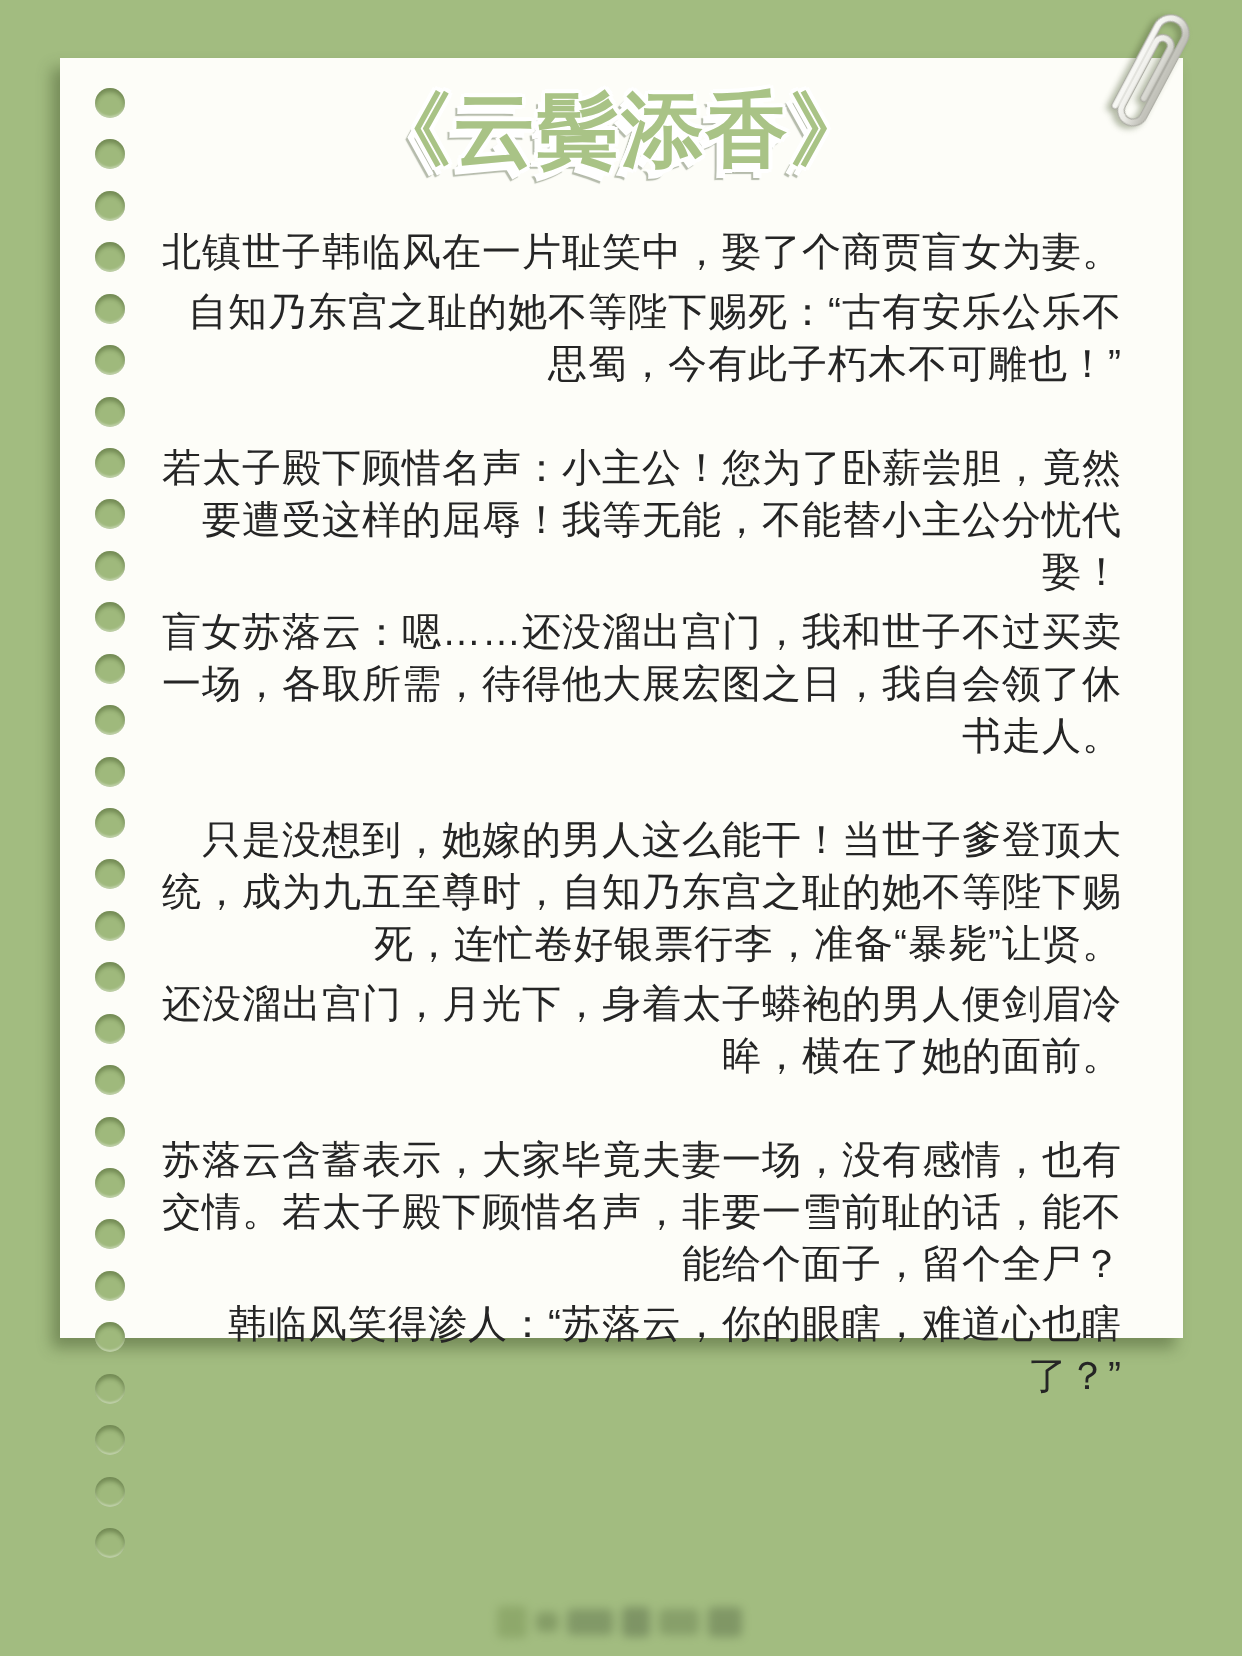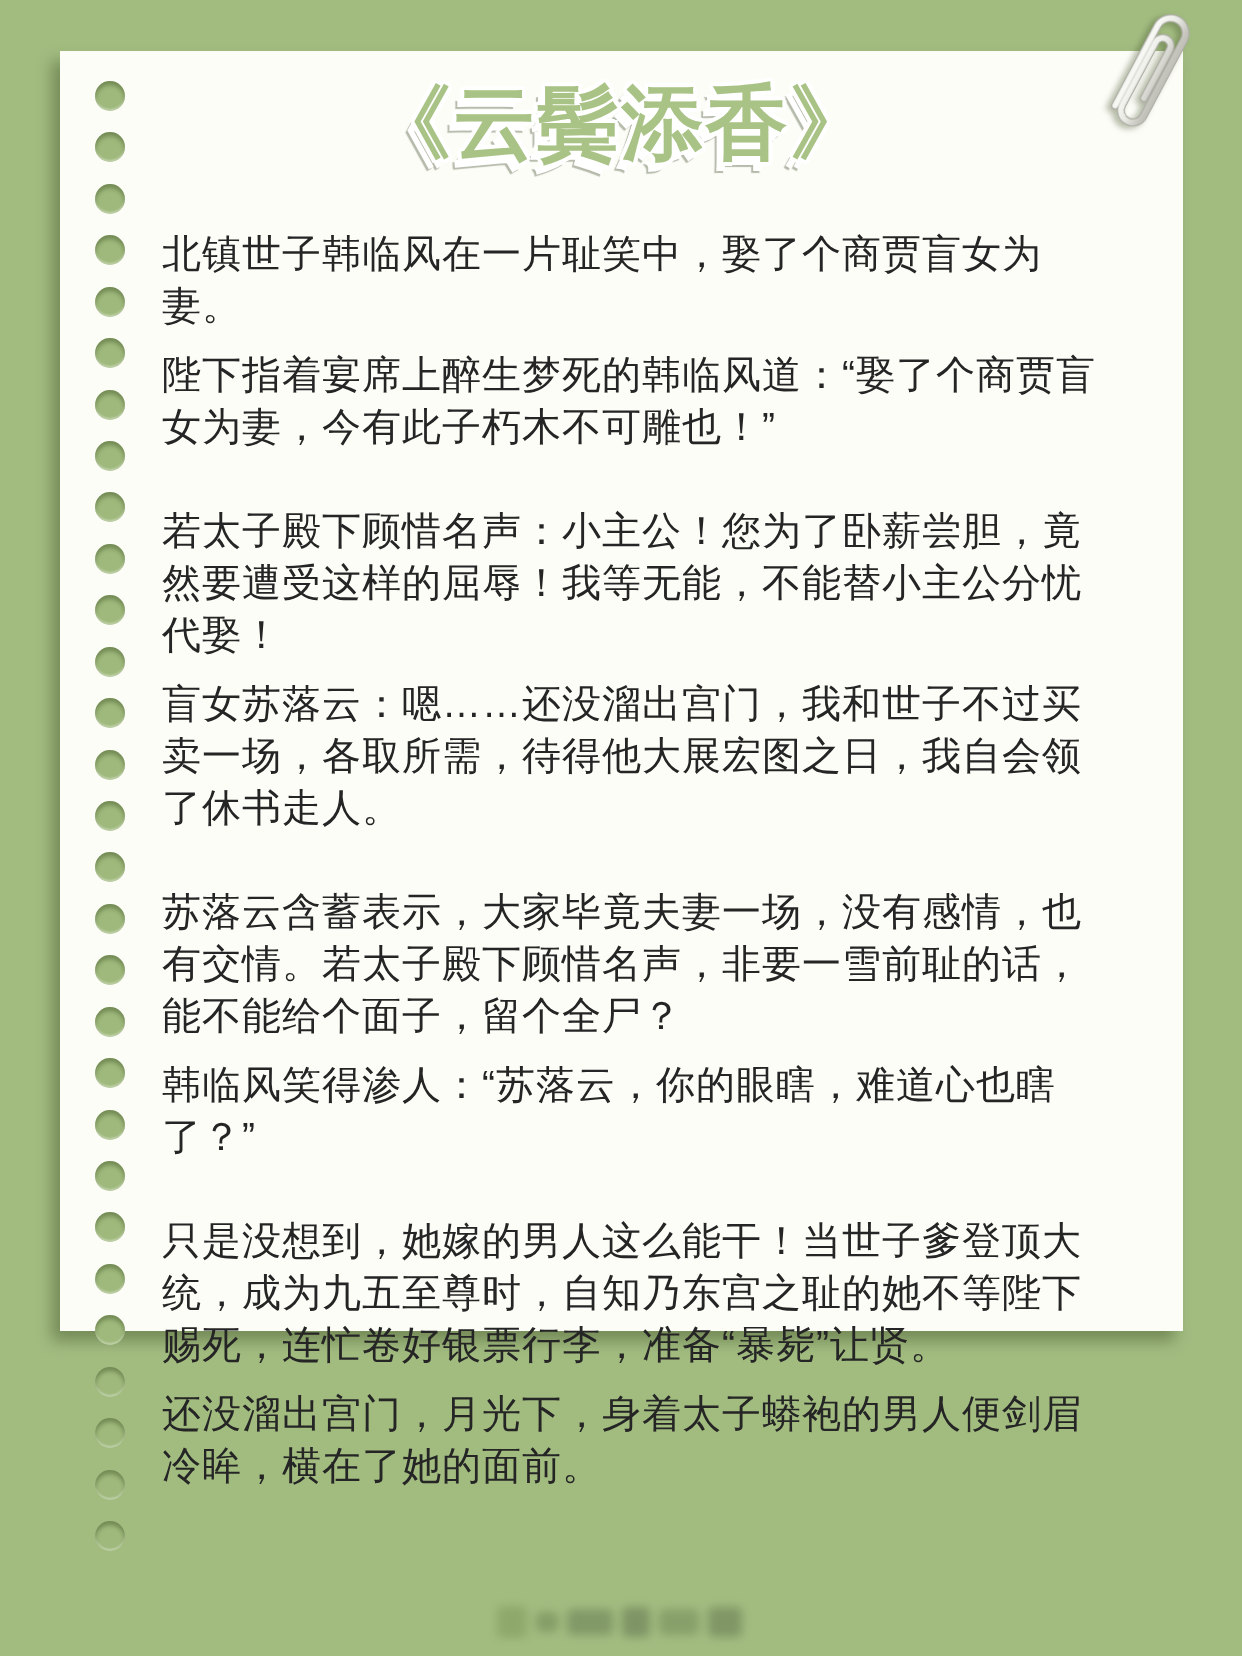--- a/index.html
+++ b/index.html
@@ -9,21 +9,21 @@
   .stage {
     position: relative;
     width: 1242px;
     height: 1656px;
     background: #a2bc80;
     overflow: hidden;
   }
   .paper-card {
     position: absolute;
     left: 60px;
-    top: 51px;
+    top: 58px;
     width: 1123px;
     height: 1280px;
     background: #fdfdf8;
     box-shadow: -8px 10px 14px rgba(62, 80, 40, 0.45);
   }
   .hole-column {
     position: absolute;
     left: 35px;
     top: 0;
     width: 30px;
@@ -63,21 +63,21 @@
     top: 160px;
     width: 985px;
     font-size: 39px;
     line-height: 52px;
     letter-spacing: 1px;
     color: #252525;
     text-align: left;
   }
   .paragraph { margin: 0 0 52px 0; }
   .paragraph:last-child { margin-bottom: 0; }
-  .sentence { margin: 17px; }
+  .sentence { margin: 8px; text-align: right; }
   .paperclip {
     position: absolute;
     left: 1112px;
     top: -6px;
     width: 64px;
     height: 170px;
     transform: rotate(28deg);
     transform-origin: 50% 50%;
     filter: drop-shadow(-3px 4px 3px rgba(75, 92, 52, 0.45));
   }
@@ -142,33 +142,33 @@
         <div class="hole" style="top: 1367.18px;"></div>
         <div class="hole" style="top: 1418.61px;"></div>
         <div class="hole" style="top: 1470.04px;"></div>
       </div>
 
     <div class="page-title">《云鬓添香》</div>
 
     <div class="content" id="content">
         <div class="paragraph">
           <div class="sentence">北镇世子韩临风在一片耻笑中，娶了个商贾盲女为妻。</div>
-          <div class="sentence">陛下指着宴席上醉生梦死的韩临风道：“娶了个商贾盲女为妻，今有此子朽木不可雕也！”</div>
+          <div class="sentence">自知乃东宫之耻的她不等陛下赐死：“古有安乐公乐不思蜀，今有此子朽木不可雕也！”</div>
         </div>
         <div class="paragraph">
           <div class="sentence">若太子殿下顾惜名声：小主公！您为了卧薪尝胆，竟然要遭受这样的屈辱！我等无能，不能替小主公分忧代娶！</div>
           <div class="sentence">盲女苏落云：嗯……还没溜出宫门，我和世子不过买卖一场，各取所需，待得他大展宏图之日，我自会领了休书走人。</div>
         </div>
         <div class="paragraph">
+          <div class="sentence">只是没想到，她嫁的男人这么能干！当世子爹登顶大统，成为九五至尊时，自知乃东宫之耻的她不等陛下赐死，连忙卷好银票行李，准备“暴毙”让贤。</div>
+          <div class="sentence">还没溜出宫门，月光下，身着太子蟒袍的男人便剑眉冷眸，横在了她的面前。</div>
+        </div>
+        <div class="paragraph">
           <div class="sentence">苏落云含蓄表示，大家毕竟夫妻一场，没有感情，也有交情。若太子殿下顾惜名声，非要一雪前耻的话，能不能给个面子，留个全尸？</div>
           <div class="sentence">韩临风笑得渗人：“苏落云，你的眼瞎，难道心也瞎了？”</div>
-        </div>
-        <div class="paragraph">
-          <div class="sentence">只是没想到，她嫁的男人这么能干！当世子爹登顶大统，成为九五至尊时，自知乃东宫之耻的她不等陛下赐死，连忙卷好银票行李，准备“暴毙”让贤。</div>
-          <div class="sentence">还没溜出宫门，月光下，身着太子蟒袍的男人便剑眉冷眸，横在了她的面前。</div>
         </div>
       </div>
 
   </div>
 
   <svg class="paperclip" viewBox="0 0 64 170" xmlns="http://www.w3.org/2000/svg">
     <defs>
       <linearGradient id="clipGrad" x1="0" y1="0" x2="1" y2="0">
         <stop offset="0" stop-color="#f7f7f4"></stop>
         <stop offset="0.5" stop-color="#e9e9e4"></stop>

